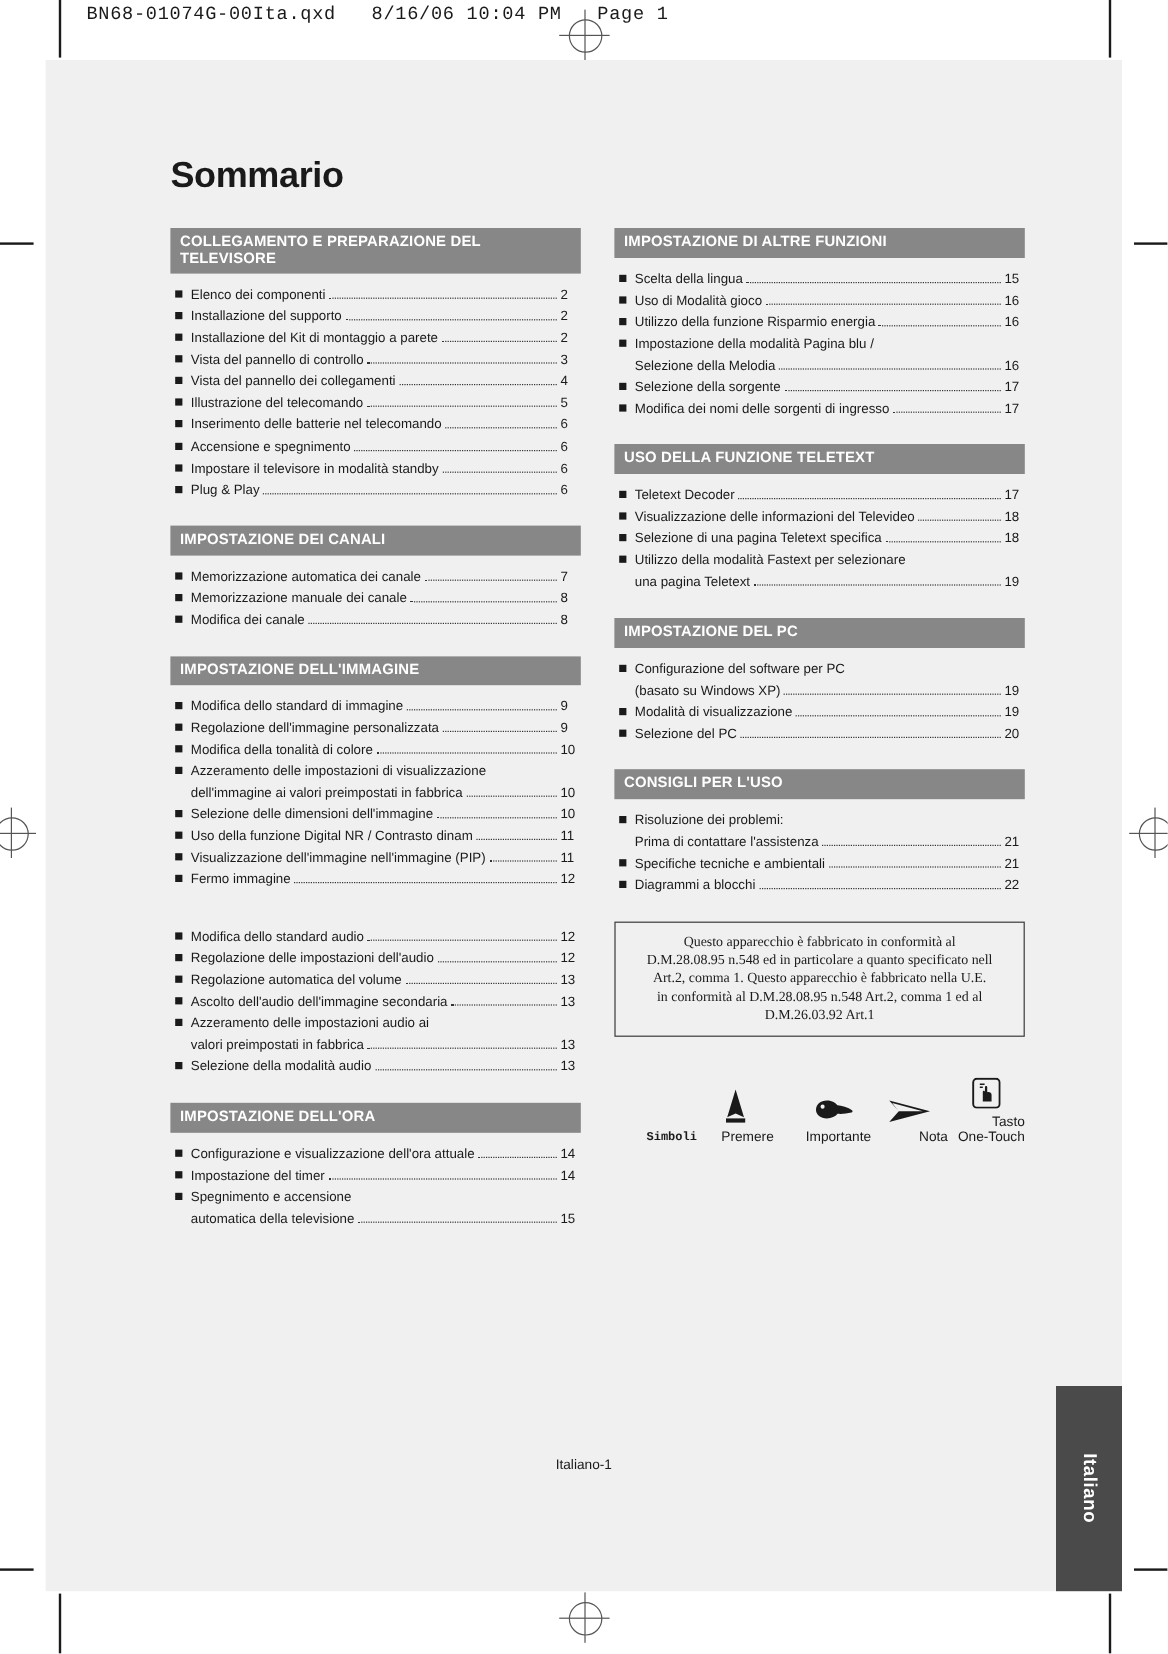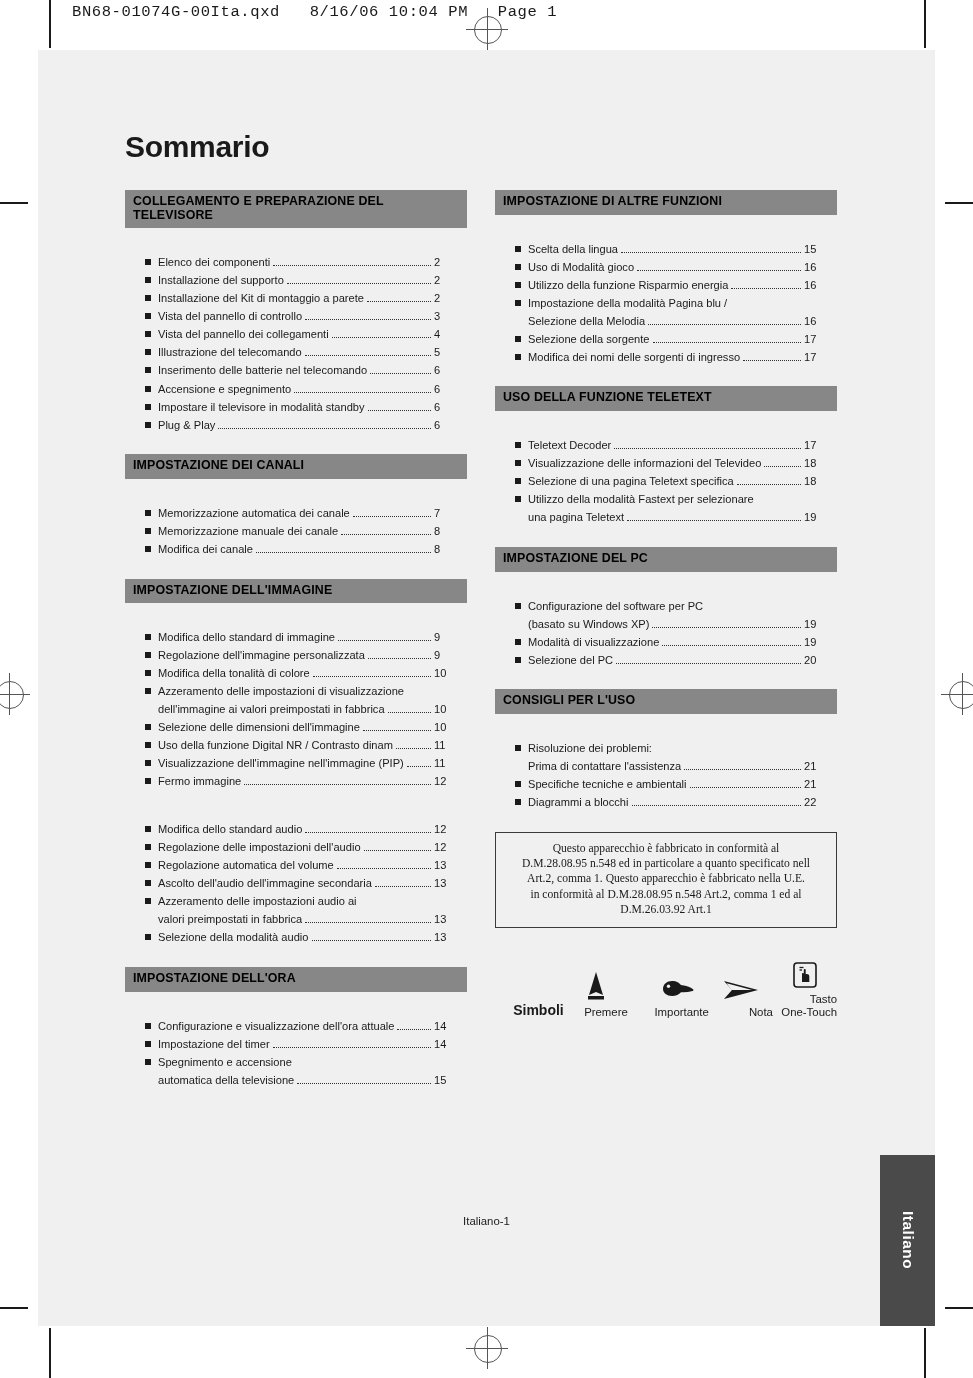--- a/index.html
+++ b/index.html
@@ -47,21 +47,21 @@
     position: absolute;
     left: 38px;
     top: 50px;
     width: 897px;
     height: 1276px;
     background: #f0f0f0;
   }
 
   .content {
     position: absolute;
-    left: 87px;
+    left: 104px;
     top: 80px;
     width: 712px;
   }
 
   .page-title {
     font-size: 30px;
     font-weight: bold;
     color: #1a1a1a;
     letter-spacing: -0.3px;
     margin: 0 0 26px 0;
@@ -70,30 +70,30 @@
   .columns {
     display: flex;
     gap: 28px;
   }
   .col { width: 342px; }
 
   .section { margin-bottom: 22px; }
 
   .section-header {
     background: #878787;
-    color: #000000;
+    color: #ffffff;
     font-size: 12.4px;
     font-weight: bold;
     letter-spacing: 0.15px;
     padding: 5px 8px 6px 8px;
     line-height: 1.1;
   }
 
   .toc-list {
-    margin: 16px;
+    margin: 0;
     padding: 11px 4px 0 4px;
     list-style: none;
   }
 
   .toc-item {
     display: flex;
     align-items: baseline;
     font-size: 11.1px;
     color: #1a1a1a;
     margin-bottom: 3.4px;
@@ -156,22 +156,23 @@
   }
   .sym-cell .glyph {
     height: 34px;
     display: flex;
     align-items: flex-end;
     justify-content: center;
     margin-bottom: 5px;
   }
   .sym-label-main {
     font-weight: bold;
-    font-size: 14px;
+    font-size: 10px;
     padding-bottom: 1px;
+    font-family: Liberation Mono, monospace;
   }
 
   
   .footer-page {
     position: absolute;
     left: 0;
     right: 0;
     top: 1165px;
     text-align: center;
     font-size: 11.4px;

